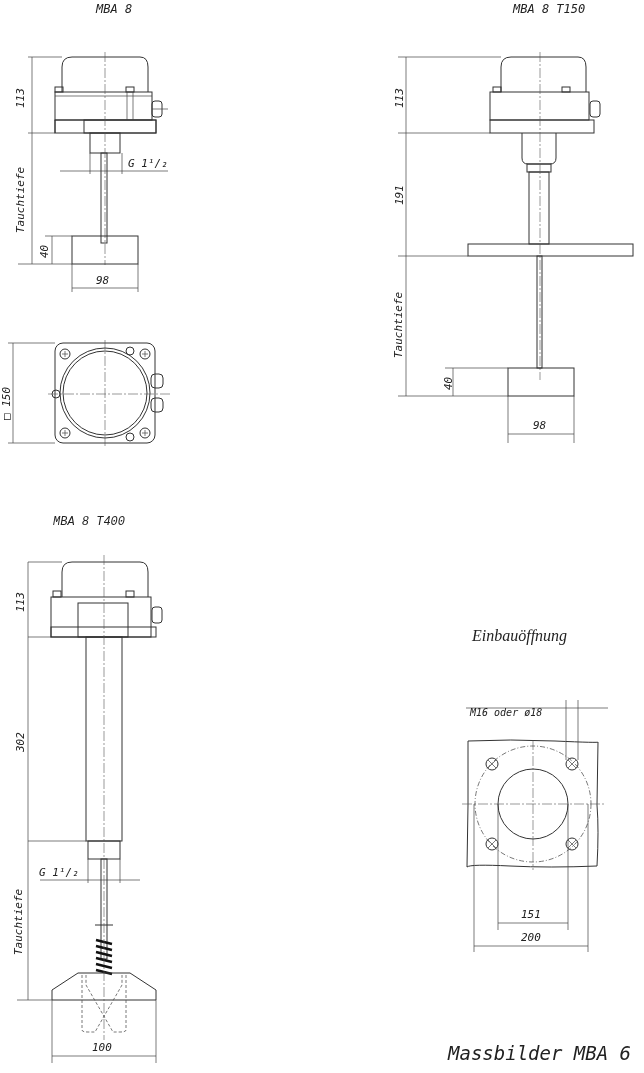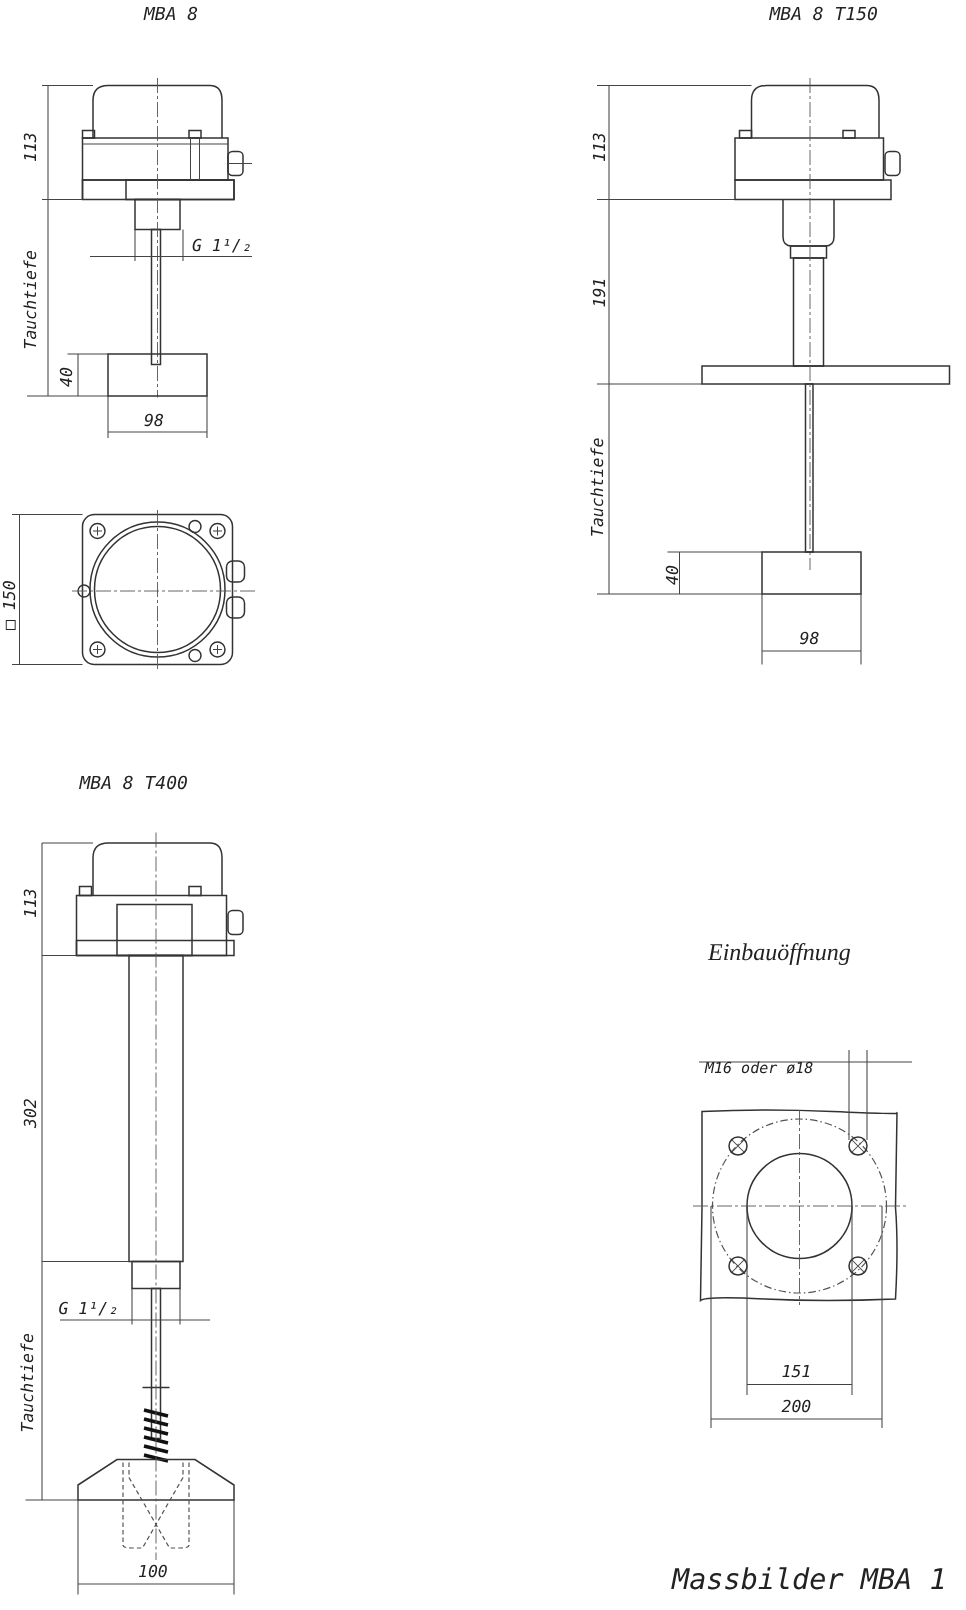--- a/index.html
+++ b/index.html
@@ -168,23 +168,23 @@
     <line class="thin" x1="568" y1="804" x2="568" y2="930"></line>
     <line class="thin" x1="498" y1="923" x2="568" y2="923"></line>
     <line class="thin" x1="474" y1="804" x2="474" y2="952"></line>
     <line class="thin" x1="588" y1="804" x2="588" y2="952"></line>
     <line class="thin" x1="474" y1="946" x2="588" y2="946"></line>
   </g>
 </svg>
 
 <div class="lbl" style="left:80px;top:2px;font-size:12px;padding-left:16px;">MBA 8</div>
 <div class="lbl" style="left:513px;top:2px;font-size:12px;">MBA 8  T150</div>
-<div class="lbl" style="left:53px;top:515px;font-size:12px;">MBA 8  T400</div>
+<div class="lbl" style="left:53px;top:515px;font-size:12px;font-family:Liberation Mono, monospace;">MBA 8  T400</div>
 <div class="lbl" style="left:472px;top:627px;font-size:16px;font-family:Liberation Serif, serif;">Einbauöffnung</div>
-<div class="lbl" style="left:448px;top:1042px;font-size:19px;">Massbilder MBA 1</div>
+<div class="lbl" style="left:448px;top:1042px;font-size:19px;">Massbilder MBA 6</div>
 
 <div class="lbl rot" style="left:14px;top:108px;font-size:11px;">113</div>
 <div class="lbl rot" style="left:14px;top:233px;font-size:11px;">Tauchtiefe</div>
 <div class="lbl rot" style="left:38px;top:258px;font-size:11px;">40</div>
 <div class="lbl" style="left:96px;top:274px;font-size:11px;">98</div>
 <div class="lbl" style="left:128px;top:157px;font-size:11px;">G 1¹/₂</div>
 <div class="lbl rot" style="left:0px;top:420px;font-size:11px;">□ 150</div>
 
 <div class="lbl rot" style="left:393px;top:108px;font-size:11px;">113</div>
 <div class="lbl rot" style="left:393px;top:205px;font-size:11px;">191</div>

